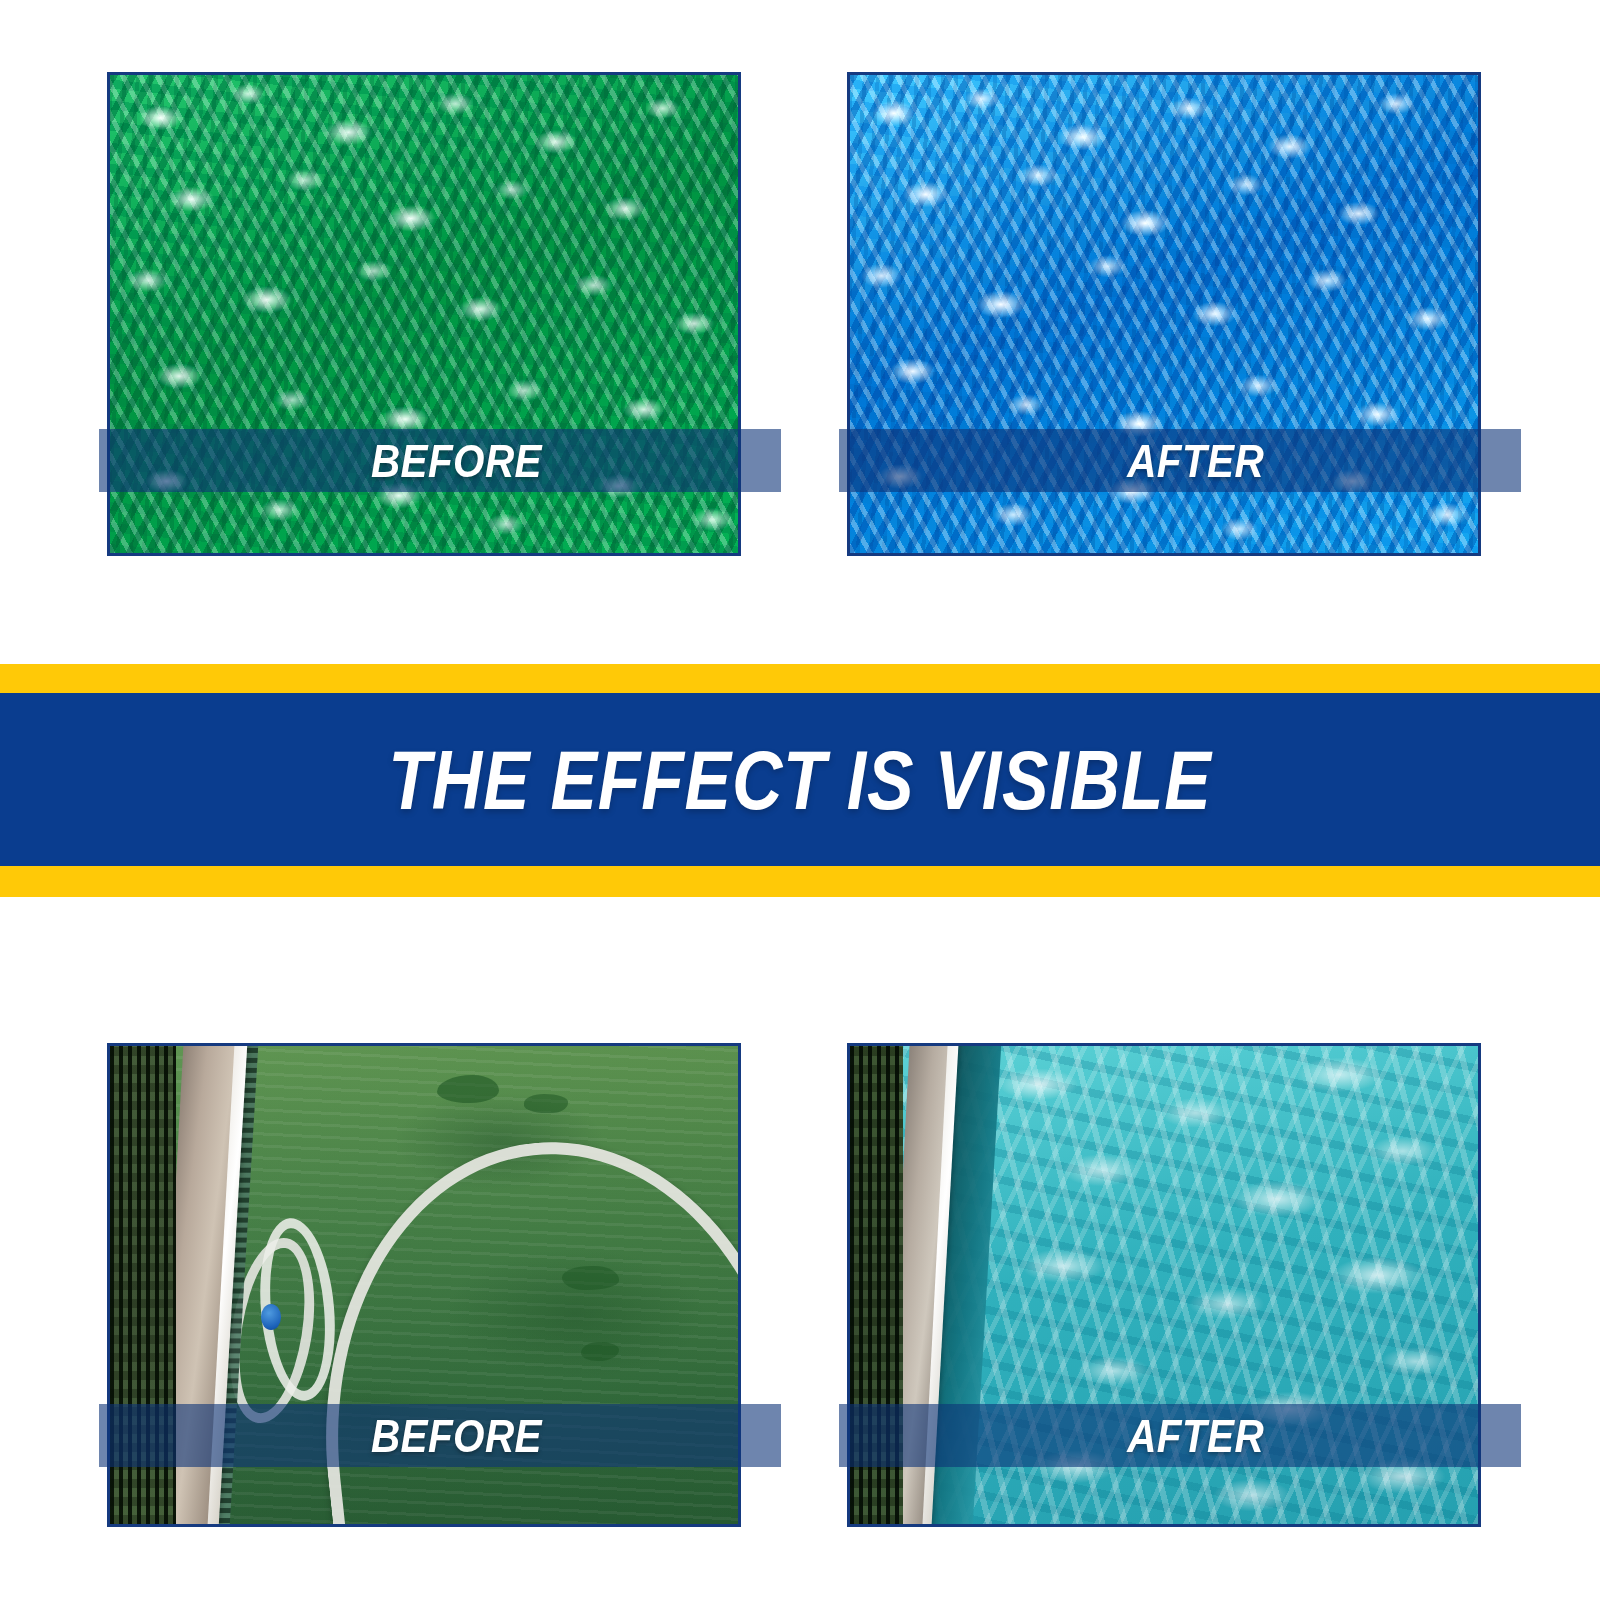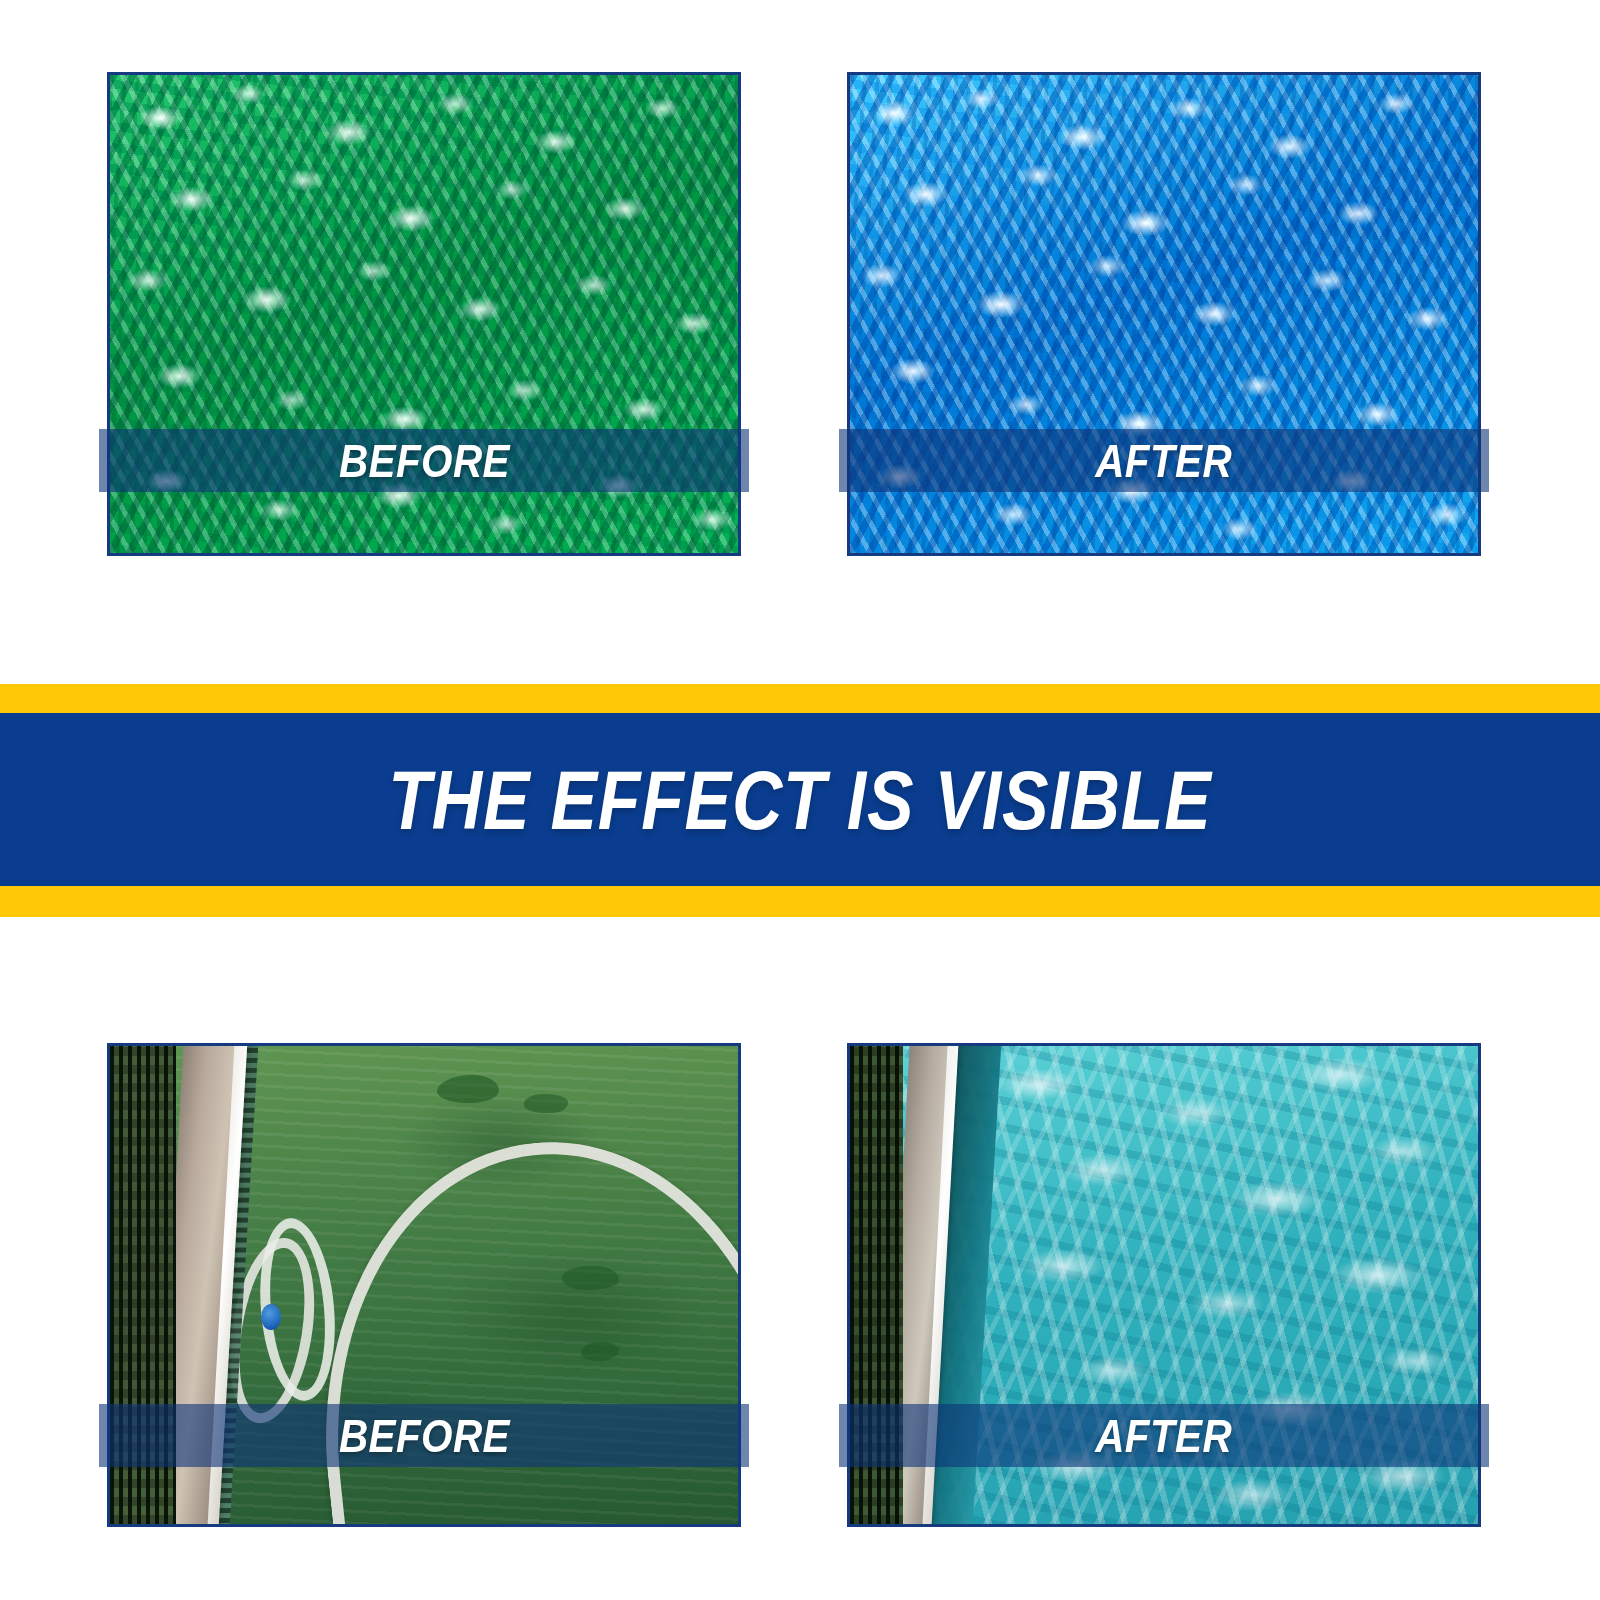--- a/index.html
+++ b/index.html
@@ -31,20 +31,21 @@
 
   
   .band {
     position: absolute;
     z-index: 40;
     background: rgba(13, 52, 120, 0.60);
     display: flex;
     align-items: center;
     justify-content: center;
     pointer-events: none;
+    padding-left: 32px;
   }
   .band-label {
     color: #ffffff;
     font-family: "Liberation Sans", sans-serif;
     font-weight: bold;
     font-style: italic;
     letter-spacing: 0.5px;
     line-height: 1;
     transform: scaleX(0.86);
     text-shadow: 0 2px 5px rgba(0,0,0,0.35);
@@ -271,21 +272,21 @@
     transform: skewX(-3.4deg);
     opacity: .92;
   }
   #bottom-right-band { left: 839px; top: 1404px; width: 650px; height: 63px; }
   #bottom-right-band .band-label { font-size: 47px; }
 
   
   #banner-wrap {
     position: absolute;
     left: 0;
-    top: 684px;
+    top: 664px;
     width: 1600px;
   }
   .stripe-top, .stripe-bottom {
     width: 100%;
     background: #ffc907;
   }
   .stripe-top { height: 29px; }
   .stripe-bottom { height: 31px; }
   .banner-bar {
     width: 100%;

